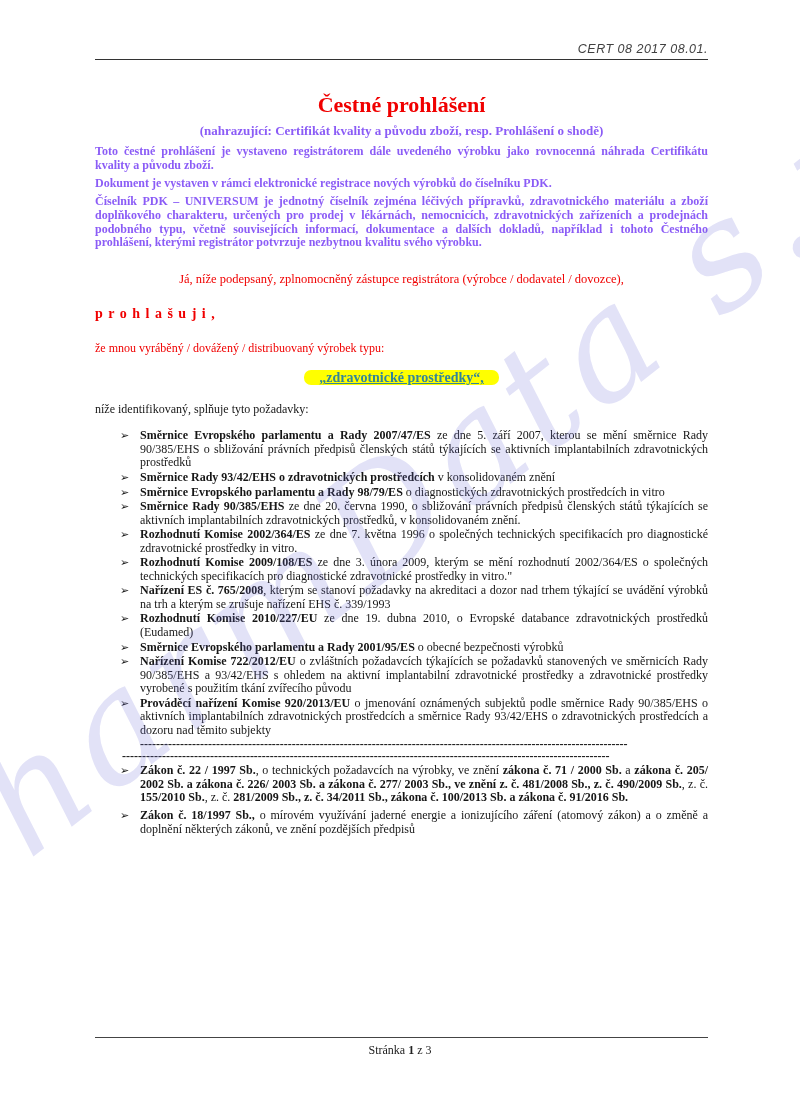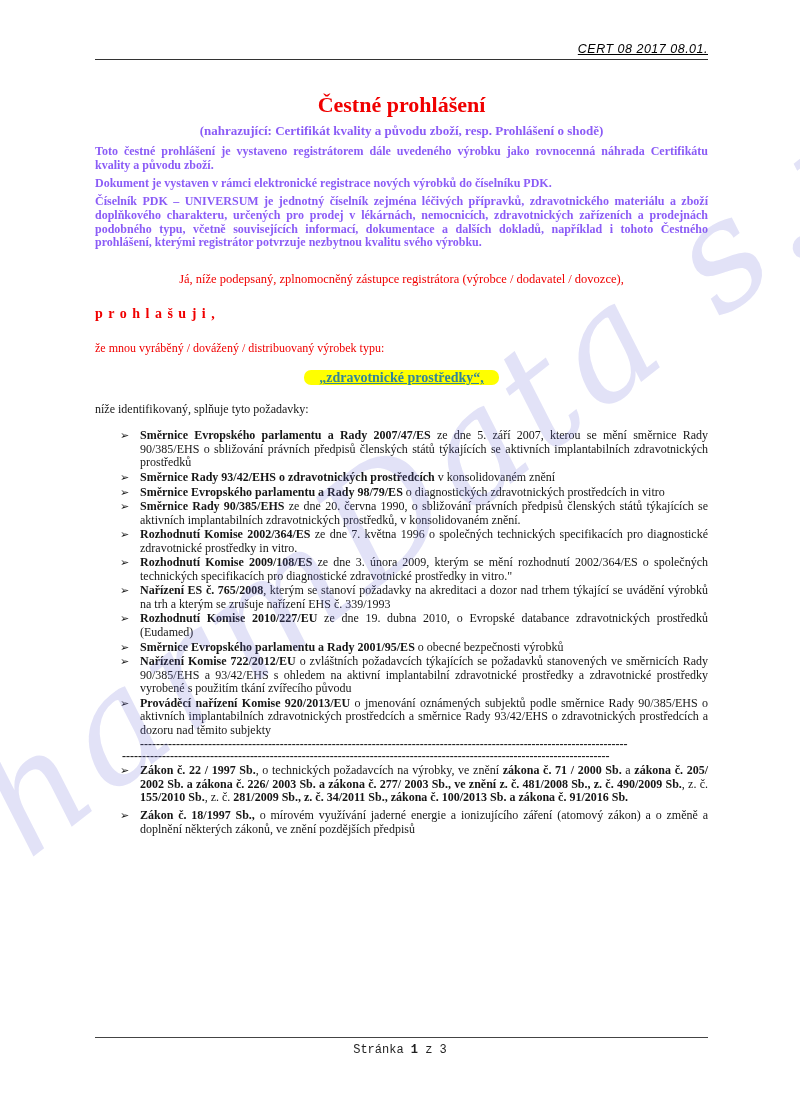--- a/index.html
+++ b/index.html
@@ -29,23 +29,22 @@
     color:rgba(110,110,215,0.20);
     z-index:5;
     pointer-events:none;
   }
   .header-row{
     padding-top:42px;
     text-align:right;
     font-family:"Liberation Sans", sans-serif;
     font-style:italic;
     font-size:12.5px;
-    color:#000000;
+    color:#404040;
     letter-spacing:0.5px;
-    text-decoration:underline;
   }
   .header-rule{
     border:none;border-top:1.6px solid #333;
     margin:3px 0 0 0;
   }
   .title{
     margin:32px 0 0 0;
     text-align:center;
     font-size:22px;
     font-weight:bold;
@@ -143,21 +142,21 @@
   ul.lawlist li{margin-bottom:4px;}
   .footer-rule{
     position:absolute;
     left:95px;right:92px;top:1037px;
     border-top:1.6px solid #444;
   }
   .footer-text{
     position:absolute;
     left:0;right:0;top:1043px;
     text-align:center;
-    font-family:Liberation Mono, monospace;
+    font-family:Liberation Serif, serif;
     font-size:12px;
     color:#222;
   }
   .footer-text .pagenum{font-weight:bold;}
 </style>
 </head>
 <body>
 
 <div class="page">
 

